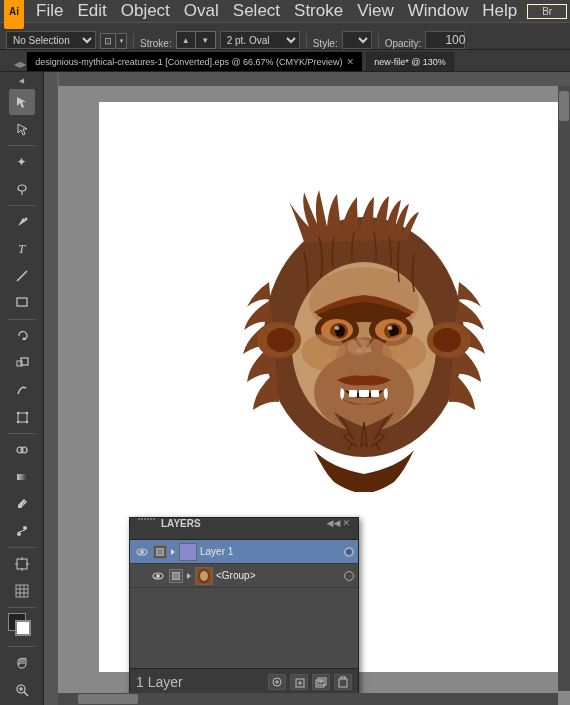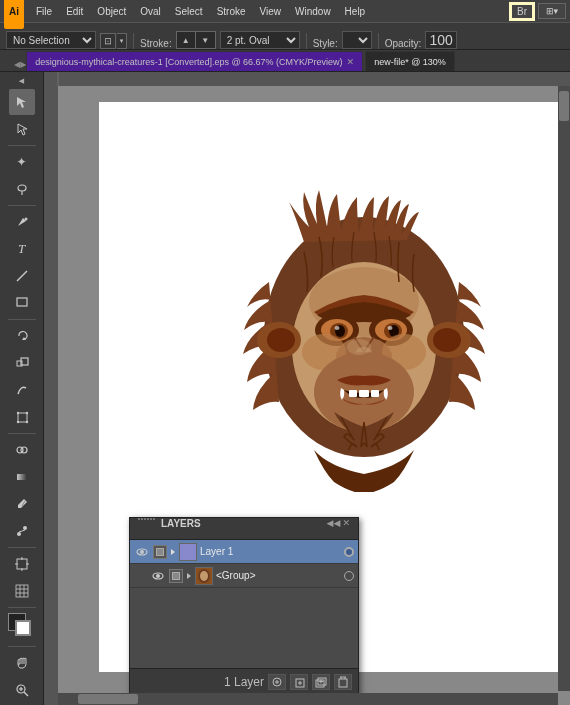--- a/index.html
+++ b/index.html
@@ -31,21 +31,21 @@
       justify-content: center;
       font-weight: bold;
       font-size: 10px;
       color: #1a1a1a;
       margin-right: 4px;
       flex-shrink: 0;
     }
     .menu-item {
       color: #d8d8d8;
       padding: 2px 6px;
-      font-size: 10px;
+      font-size: 17px;
       cursor: pointer;
     }
 
     
     #options-bar {
       display: flex;
       align-items: flex-end;
       background: #3a3a3a;
       height: 28px;
       padding: 0 6px;
@@ -85,21 +85,21 @@
       display: flex;
       align-items: flex-end;
       padding-left: 10px;
       border-bottom: 1px solid #222;
     }
     .tab {
       height: 20px;
       padding: 0 8px;
       font-size: 10px;
       color: #c0c0c0;
-      background: #4c1d95;
+      background: #000000;
       border: 1px solid #333;
       border-bottom: none;
       cursor: pointer;
       display: flex;
       align-items: center;
       gap: 4px;
       margin-right: 2px;
     }
     .tab.active {
       background: #2a2a2a;
@@ -273,24 +273,23 @@
     #layers-footer {
       background: #3a3a3a;
       height: 26px;
       display: flex;
       align-items: center;
       padding: 0 6px;
       border-top: 1px solid #222;
       gap: 4px;
     }
     .footer-label {
-      font-size: 12px;
+      font-size: 14px;
       color: #bbb;
       flex: 1;
-      text-align: right;
     }
     .footer-btn {
       width: 18px;
       height: 16px;
       display: flex;
       align-items: center;
       justify-content: center;
       font-size: 11px;
       color: #bbb;
       cursor: pointer;
@@ -346,21 +345,21 @@
   <div class="menu-item">Edit</div>
   <div class="menu-item">Object</div>
   <div class="menu-item">Oval</div>
   <div class="menu-item">Select</div>
   <div class="menu-item">Stroke</div>
   <div class="menu-item">View</div>
   <div class="menu-item">Window</div>
   <div class="menu-item">Help</div>
   <div style="flex:1"></div>
   <div style="display:flex;align-items:center;gap:3px;">
-    <div style="background:#444;border:3px solid #fef9c3;padding:1px 5px;color:#ccc;font-size:10px;cursor:pointer;">Br</div>
+    <div style="background:#444;border:1px solid #fef9c3;padding:1px 14px;color:#ccc;font-size:10px;cursor:pointer;">Br</div>
     <div style="background:#444;border:1px solid #666;width:28px;height:16px;display:flex;align-items:center;justify-content:center;cursor:pointer;">
       <span style="color:#ccc;font-size:9px;">⊞▾</span>
     </div>
   </div>
 </div>
 
 <div id="options-bar">
   <select class="options-select" style="width:90px;">
     <option>No Selection</option>
   </select>
@@ -385,21 +384,21 @@
   <select class="options-select" style="width:80px;">
     <option>2 pt. Oval</option>
   </select>
   <div class="options-divider"></div>
   <span class="options-label">Style:</span>
   <select class="options-select" style="width:30px;">
     <option></option>
   </select>
   <div class="options-divider"></div>
   <span class="options-label">Opacity:</span>
-  <div style="background:#2a2a2a;border:1px solid #555;color:#d0d0d0;font-size:14px;height:18px;padding:0 3px;display:flex;align-items:center;width:32px;">100</div>
+  <div style="background:#2a2a2a;border:1px solid #555;color:#d0d0d0;font-size:12px;height:18px;padding:0 19px;display:flex;align-items:center;width:32px;">100</div>
 </div>
 
 <div id="tab-bar">
   <div style="display:flex;align-items:center;gap:1px;margin-bottom:2px;margin-left:4px;font-size:8px;color:#888;cursor:pointer;">◀▶</div>
   <div class="tab">
     <span style="font-size:9px;">designious-mythical-creatures-1 [Converted].eps @ 66.67% (CMYK/Preview)</span>
     <span class="tab-close">✕</span>
   </div>
   <div class="tab active">
     <span style="font-size:9px;">new-file* @ 130%</span>

